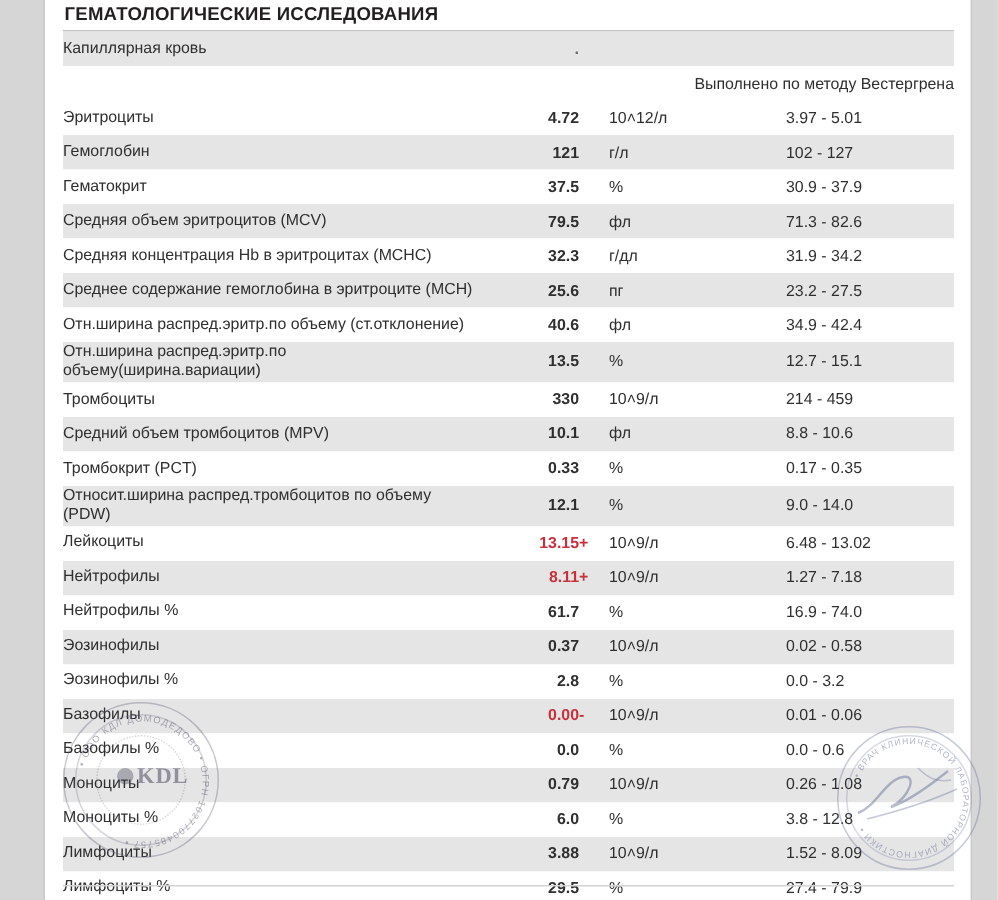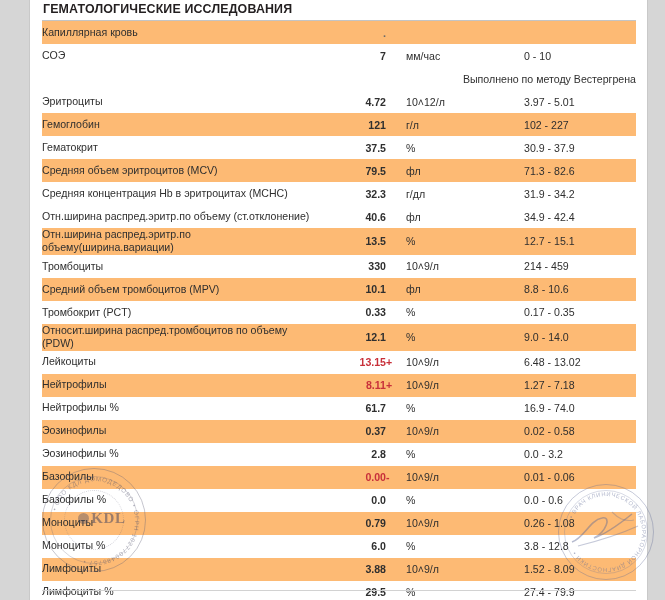--- a/index.html
+++ b/index.html
@@ -59,21 +59,21 @@
     border-collapse: collapse;
     table-layout: fixed;
   }
   table.labtable td {
     vertical-align: middle;
     font-size: 10.6px;
     color: #2f2f2f;
     padding: 0;
   }
   tr.row { height: 23px; }
-  tr.zebra { background: #fdba74; }
+  tr.zebra { background: #e5e5e5; }
   tr.plain { background: #ffffff; }
 
   td.c-name {
     width: 280px;
     padding-left: 3px;
     padding-right: 4px;
     line-height: 13.4px;
     color: #3a3a3a;
   }
   td.c-val {
@@ -237,43 +237,36 @@
           <tr class="row zebra">
             <td class="c-name">Капиллярная кровь</td>
             <td class="c-val">
               <span class="dot-mark">.</span>
             </td>
             <td class="c-flag"></td>
             <td class="c-unit"></td>
             <td class="c-ref"></td>
           </tr>
 
-        <tr class="row plain">
-              <td class="c-name">СОЭ</td>
-              <td class="c-val">7</td>
-              <td class="c-flag"></td>
-              <td class="c-unit">мм/час</td>
-              <td class="c-ref">0 - 10</td>
-            </tr>
             <tr class="row plain note-row">
               <td colspan="5">Выполнено по методу Вестергрена</td>
             </tr>
             <tr class="row plain">
               <td class="c-name">Эритроциты</td>
               <td class="c-val">4.72</td>
               <td class="c-flag"></td>
               <td class="c-unit">10˄12/л</td>
               <td class="c-ref">3.97 - 5.01</td>
             </tr>
             <tr class="row zebra">
               <td class="c-name">Гемоглобин</td>
               <td class="c-val">121</td>
               <td class="c-flag"></td>
               <td class="c-unit">г/л</td>
-              <td class="c-ref">102 - 227</td>
+              <td class="c-ref">102 - 127</td>
             </tr>
             <tr class="row plain">
               <td class="c-name">Гематокрит</td>
               <td class="c-val">37.5</td>
               <td class="c-flag"></td>
               <td class="c-unit">%</td>
               <td class="c-ref">30.9 - 37.9</td>
             </tr>
             <tr class="row zebra">
               <td class="c-name">Средняя объем эритроцитов (MCV)</td>
@@ -281,20 +274,27 @@
               <td class="c-flag"></td>
               <td class="c-unit">фл</td>
               <td class="c-ref">71.3 - 82.6</td>
             </tr>
             <tr class="row plain">
               <td class="c-name">Средняя концентрация Hb в эритроцитах (MCHC)</td>
               <td class="c-val">32.3</td>
               <td class="c-flag"></td>
               <td class="c-unit">г/дл</td>
               <td class="c-ref">31.9 - 34.2</td>
+            </tr>
+            <tr class="row zebra">
+              <td class="c-name">Среднее содержание гемоглобина в эритроците (MCH)</td>
+              <td class="c-val">25.6</td>
+              <td class="c-flag"></td>
+              <td class="c-unit">пг</td>
+              <td class="c-ref">23.2 - 27.5</td>
             </tr>
             <tr class="row plain">
               <td class="c-name">Отн.ширина распред.эритр.по объему (ст.отклонение)</td>
               <td class="c-val">40.6</td>
               <td class="c-flag"></td>
               <td class="c-unit">фл</td>
               <td class="c-ref">34.9 - 42.4</td>
             </tr>
             <tr class="row zebra">
               <td class="c-name">Отн.ширина распред.эритр.по объему(ширина.вариации)</td>

